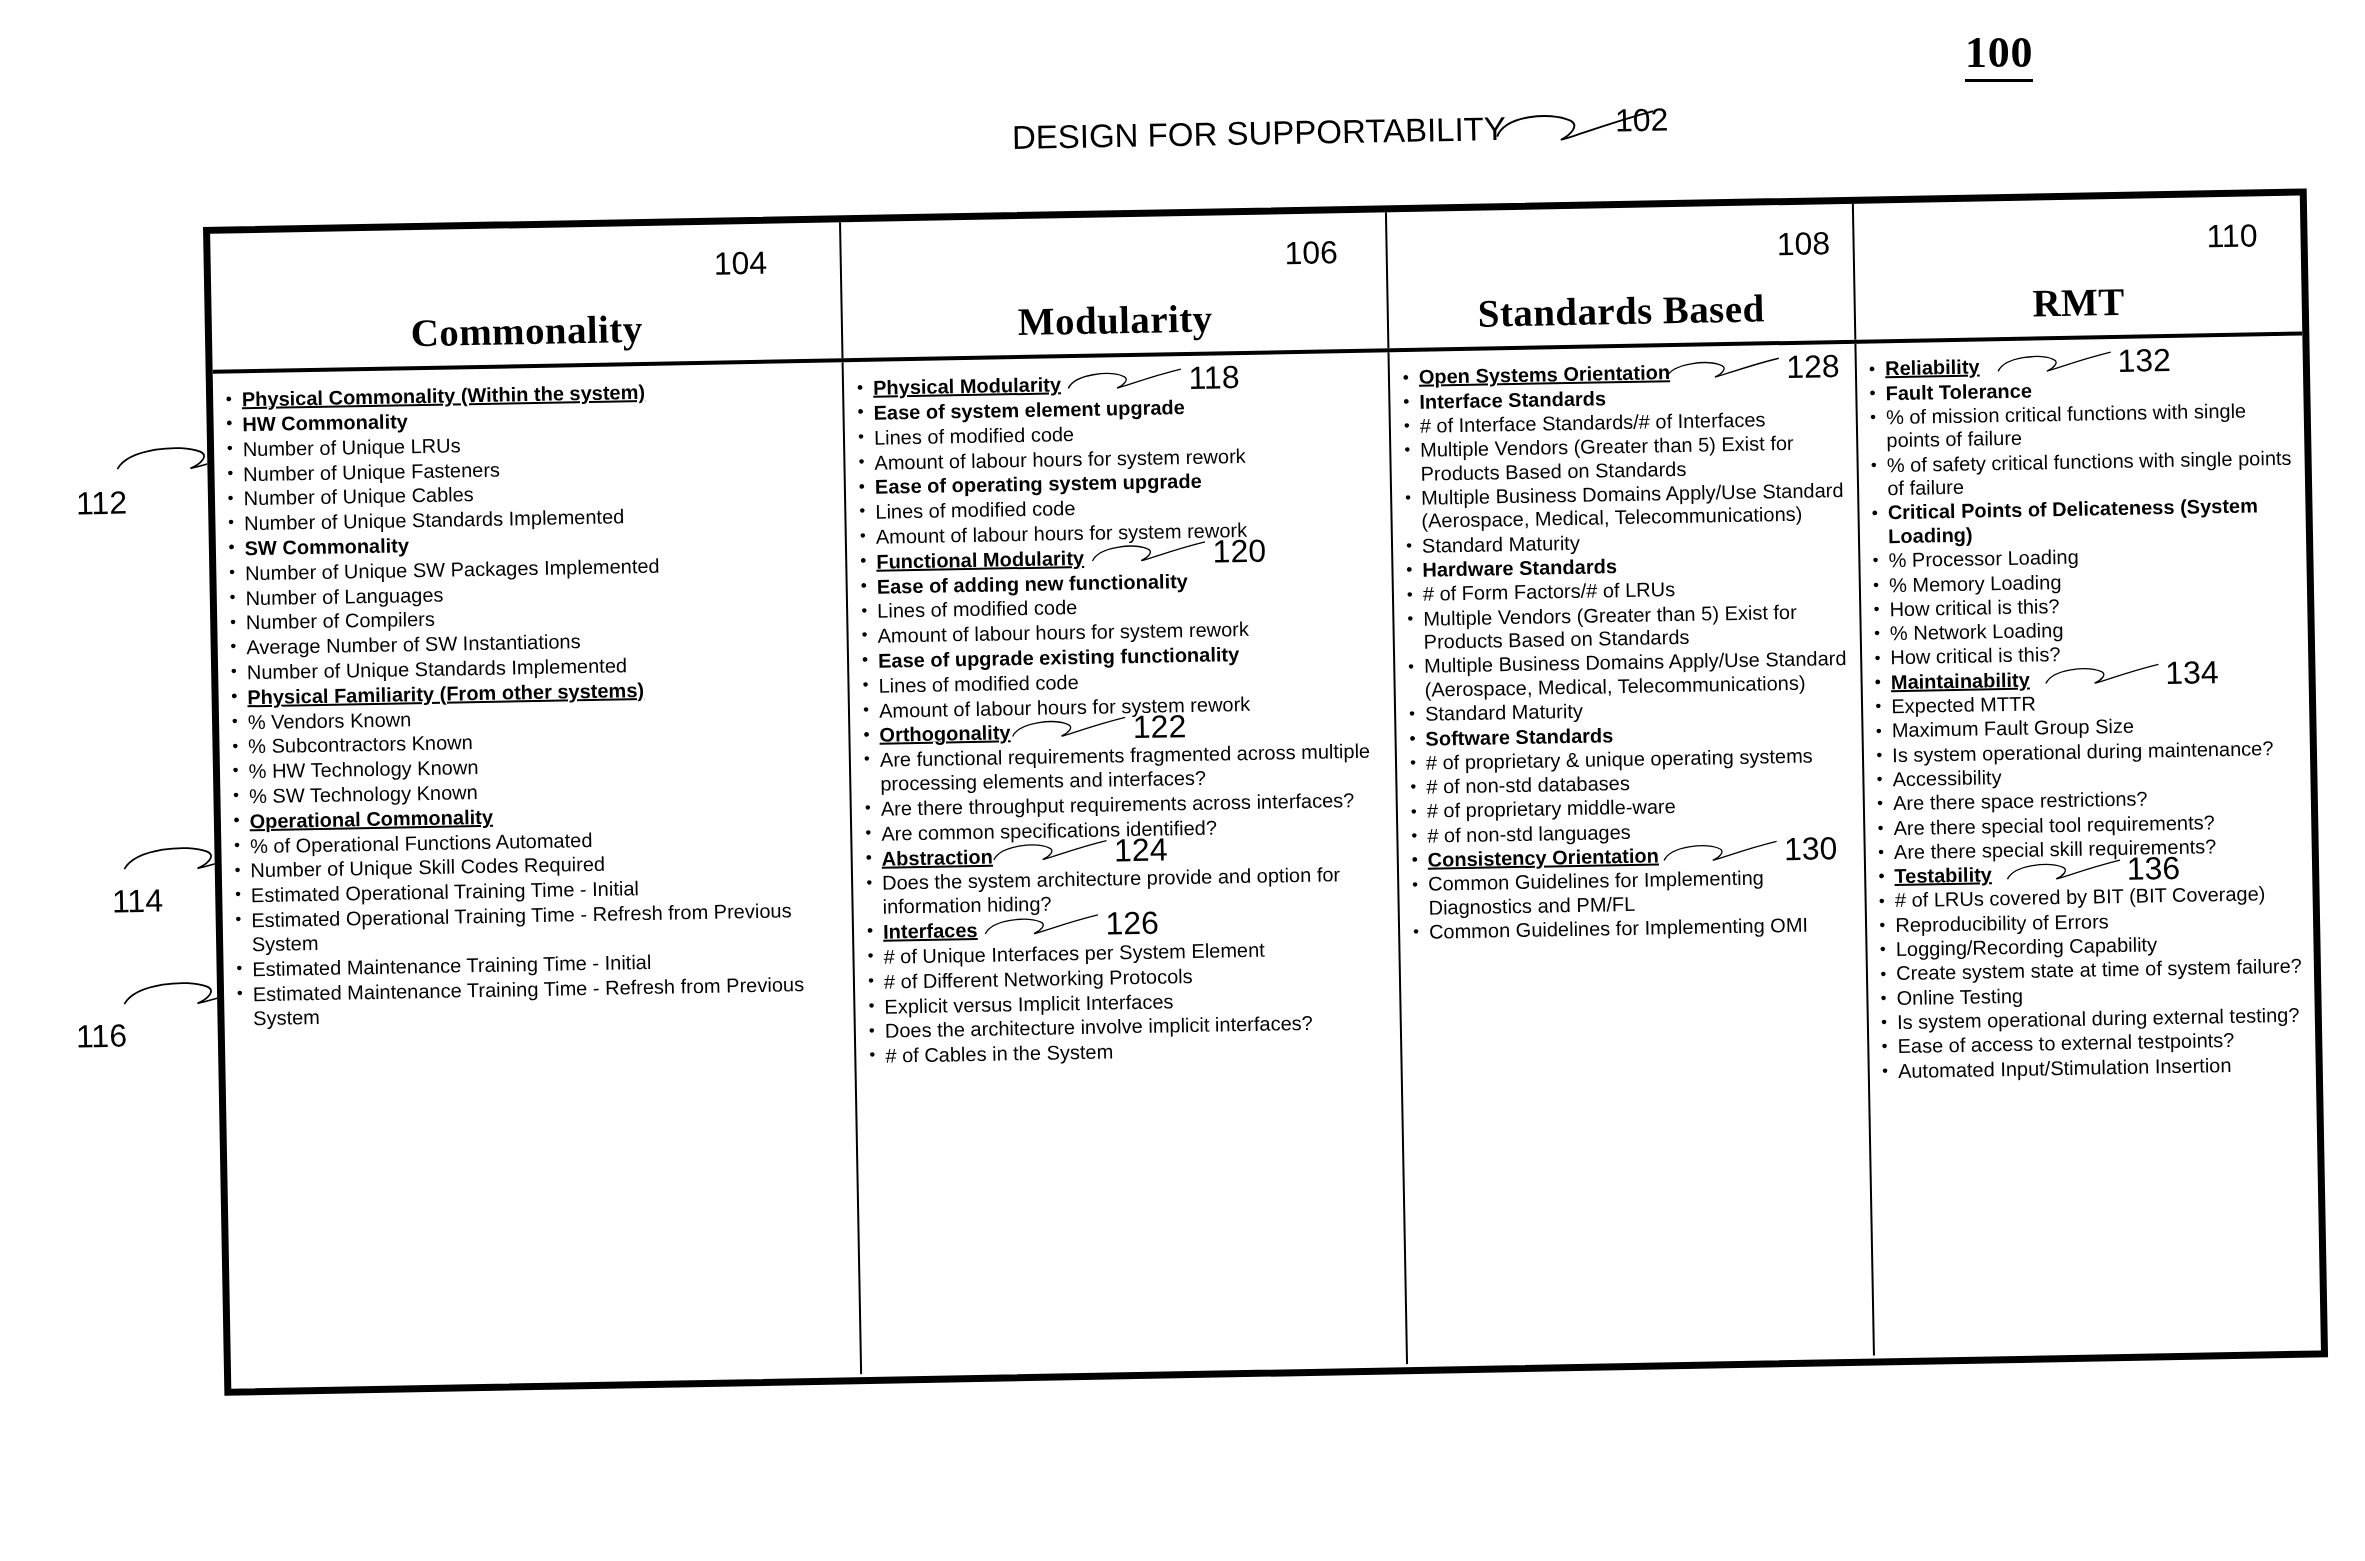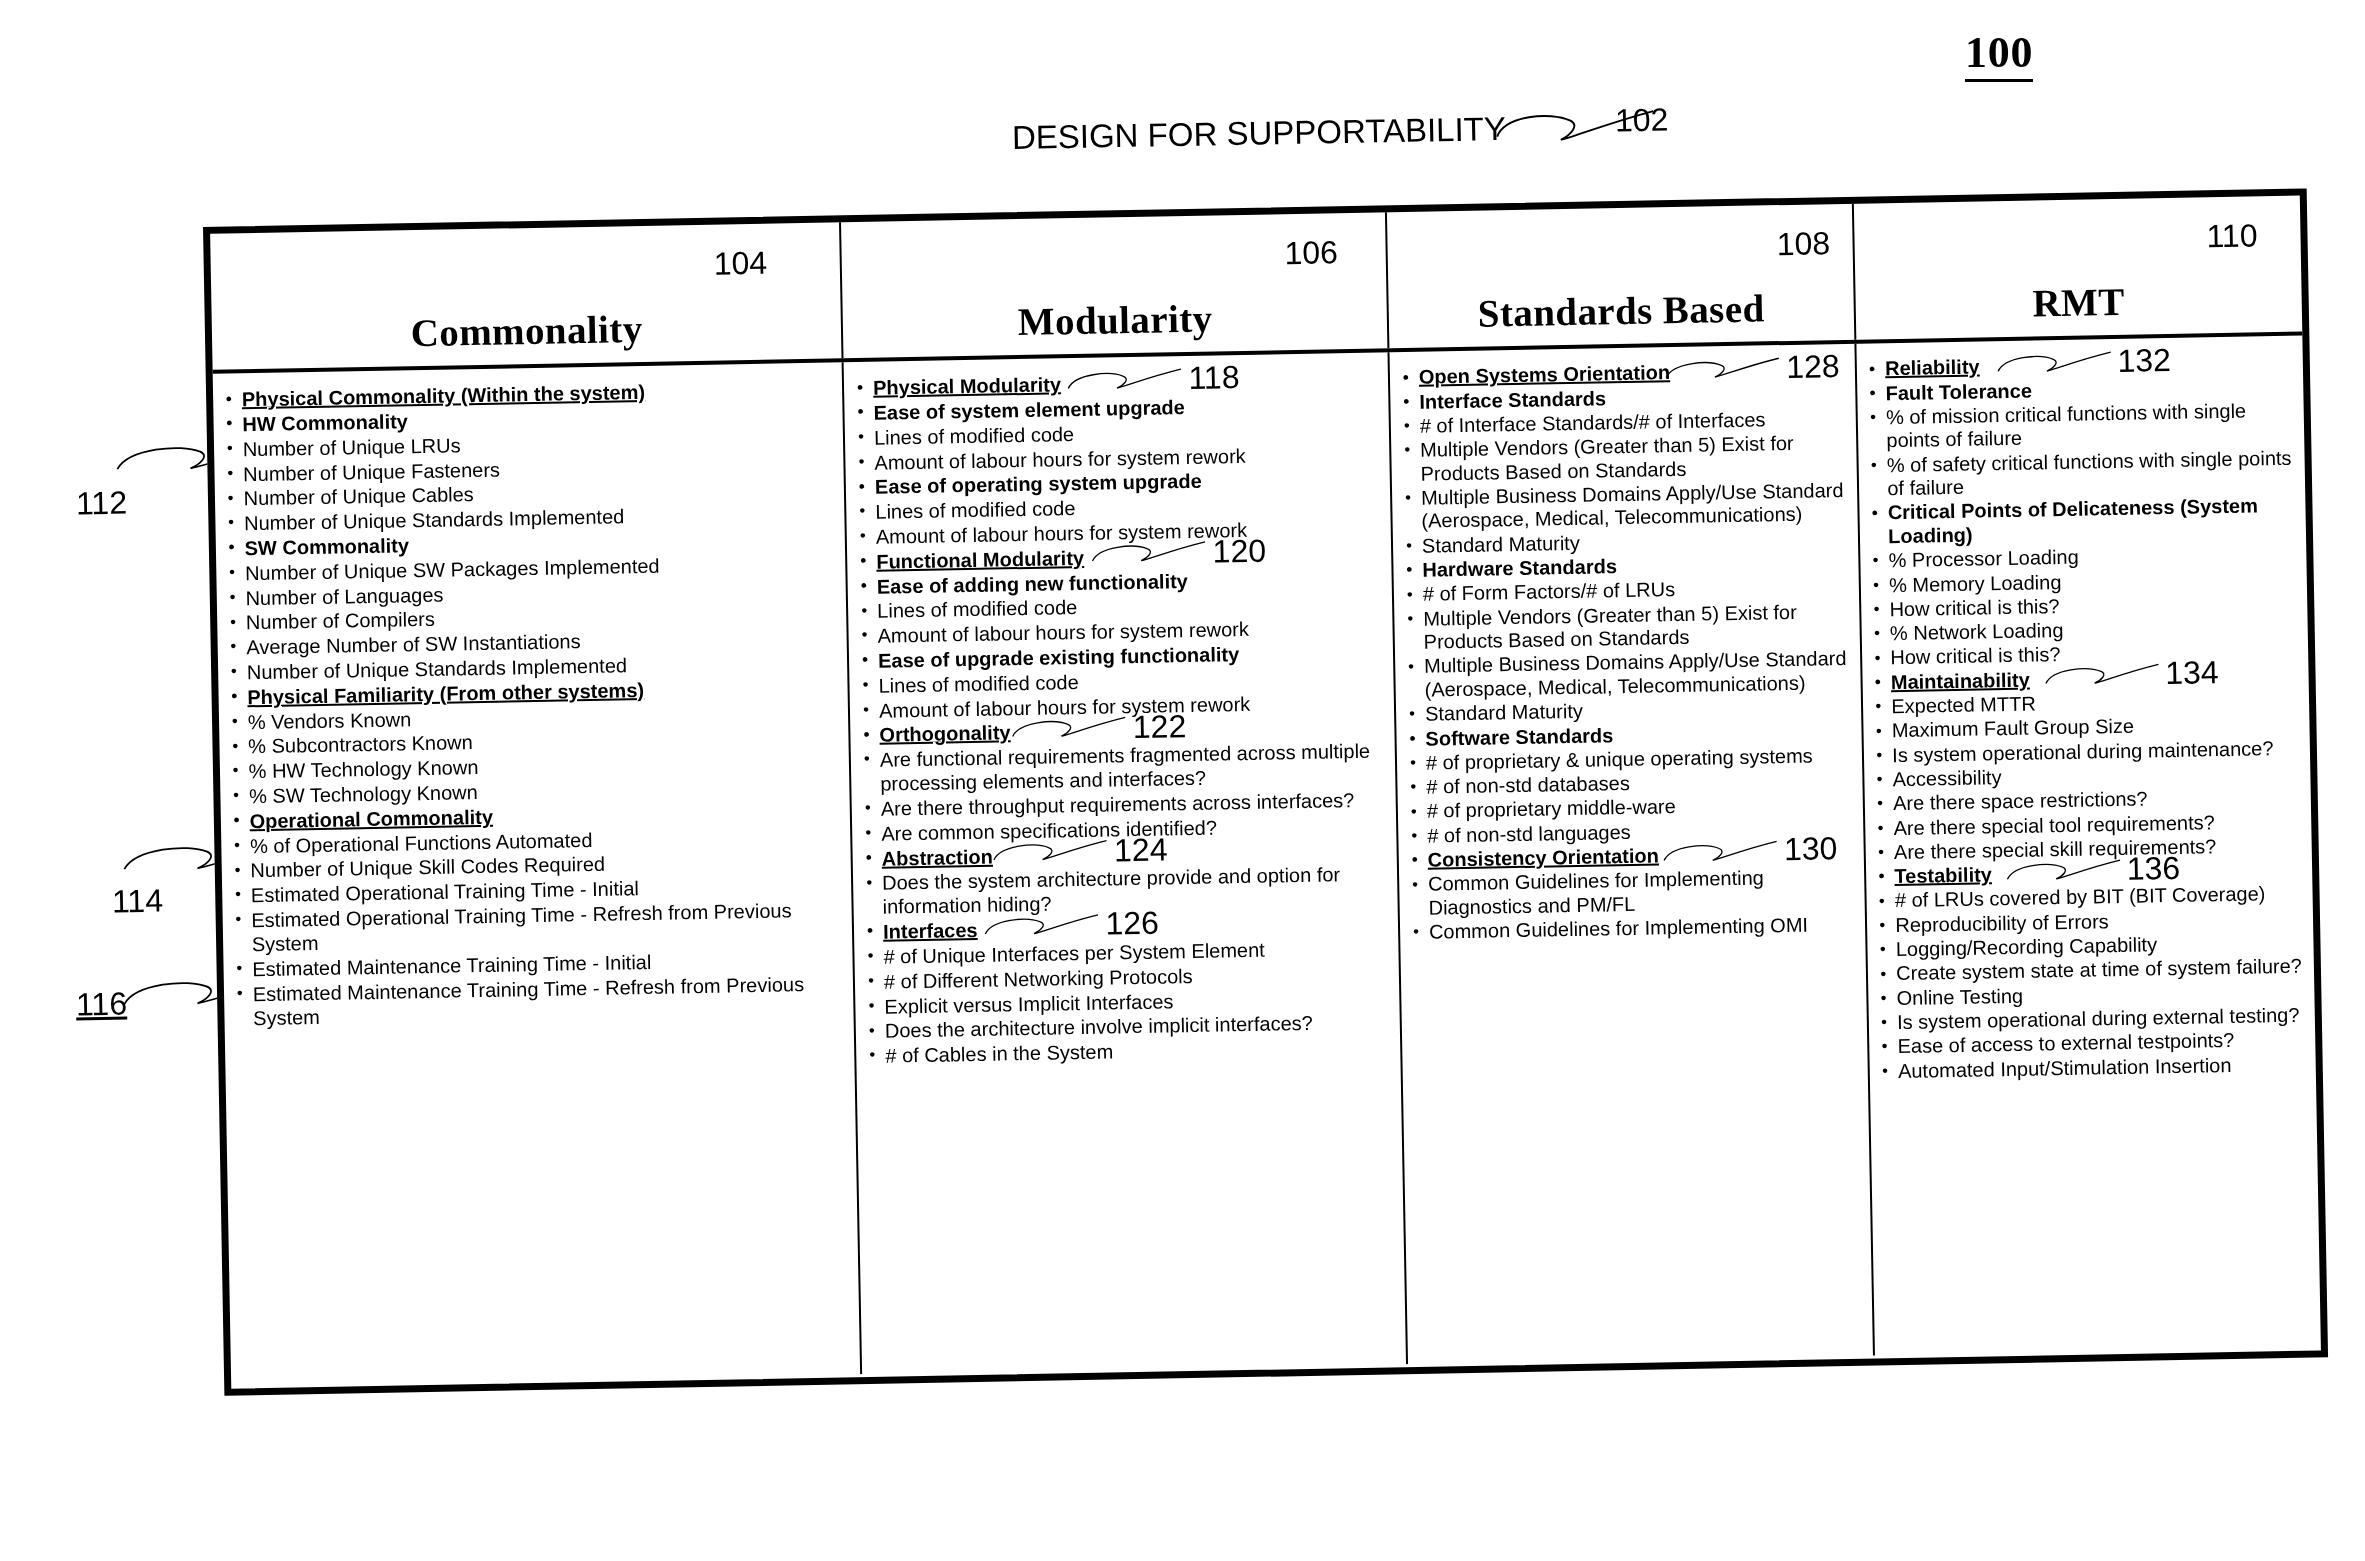--- a/index.html
+++ b/index.html
@@ -115,21 +115,21 @@
 <div class="side-ref" style="left:76px;top:485px;transform:rotate(-1deg);text-align:right;">112</div>
 <svg class="squiggle" style="left:111px;top:434px;width:183px;height:56px;" viewBox="0 0 230 70">
   <path d="M8,44 C22,18 88,12 112,22 C124,27 112,38 100,43 C112,41 160,25 222,12" fill="none" stroke="#000" stroke-width="2.2"></path>
 </svg>
 
 <div class="side-ref" style="left:68px;top:883px;transform:rotate(-1deg);margin-left:44px;">114</div>
 <svg class="squiggle" style="left:118px;top:834px;width:183px;height:56px;" viewBox="0 0 230 70">
   <path d="M8,44 C22,18 88,12 112,22 C124,27 112,38 100,43 C112,41 160,25 222,12" fill="none" stroke="#000" stroke-width="2.2"></path>
 </svg>
 
-<div class="side-ref" style="left:76px;top:986px;transform:rotate(-1deg);text-decoration:underline;">116</div>
+<div class="side-ref" style="left:76px;top:1018px;transform:rotate(-1deg);">116</div>
 <svg class="squiggle" style="left:118px;top:969px;width:183px;height:56px;" viewBox="0 0 230 70">
   <path d="M8,44 C22,18 88,12 112,22 C124,27 112,38 100,43 C112,41 160,25 222,12" fill="none" stroke="#000" stroke-width="2.2"></path>
 </svg>
 
 <div id="matrix-wrap">
   <div id="matrix">
 
     <div class="hdr-row">
       <div class="hdr-cell c1">
         <span class="hdr-title">Commonality</span>

